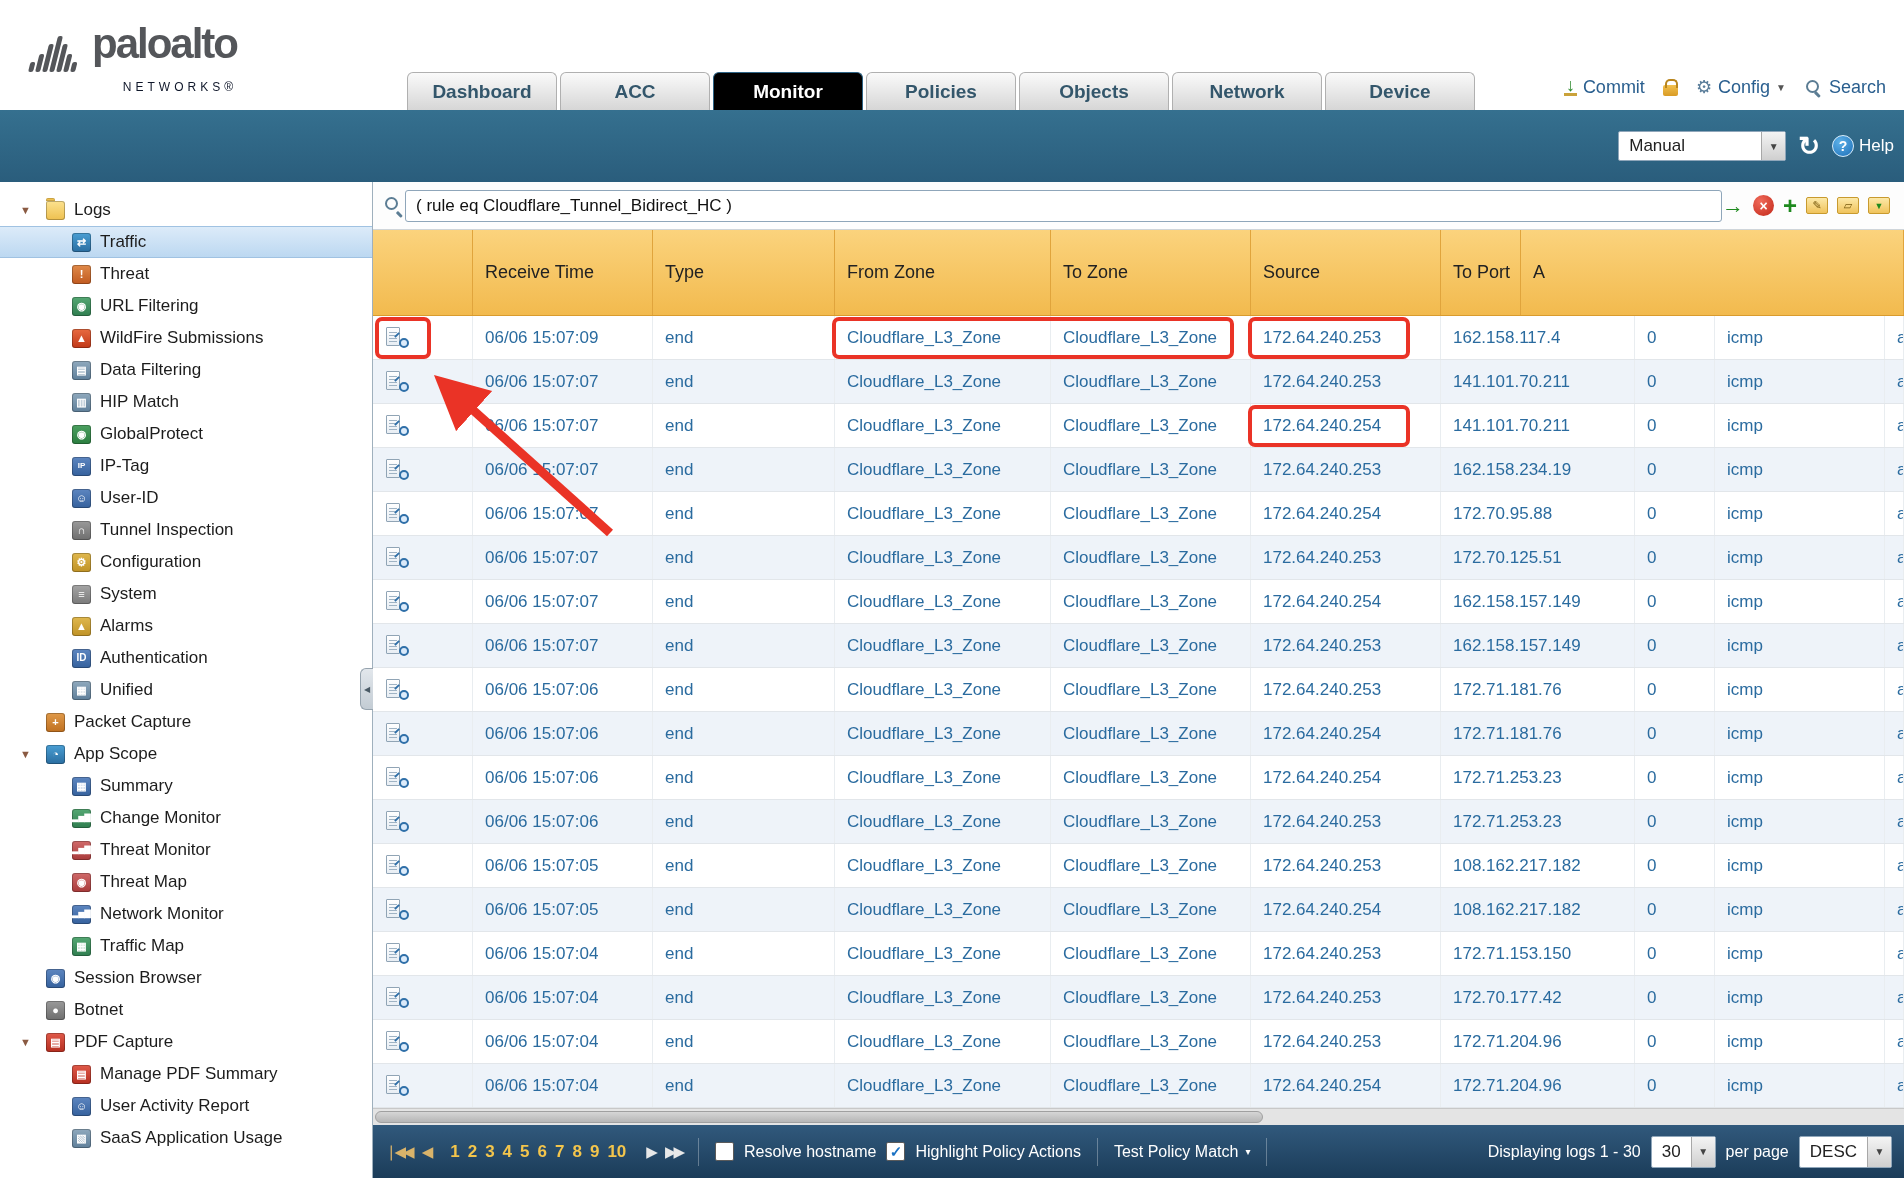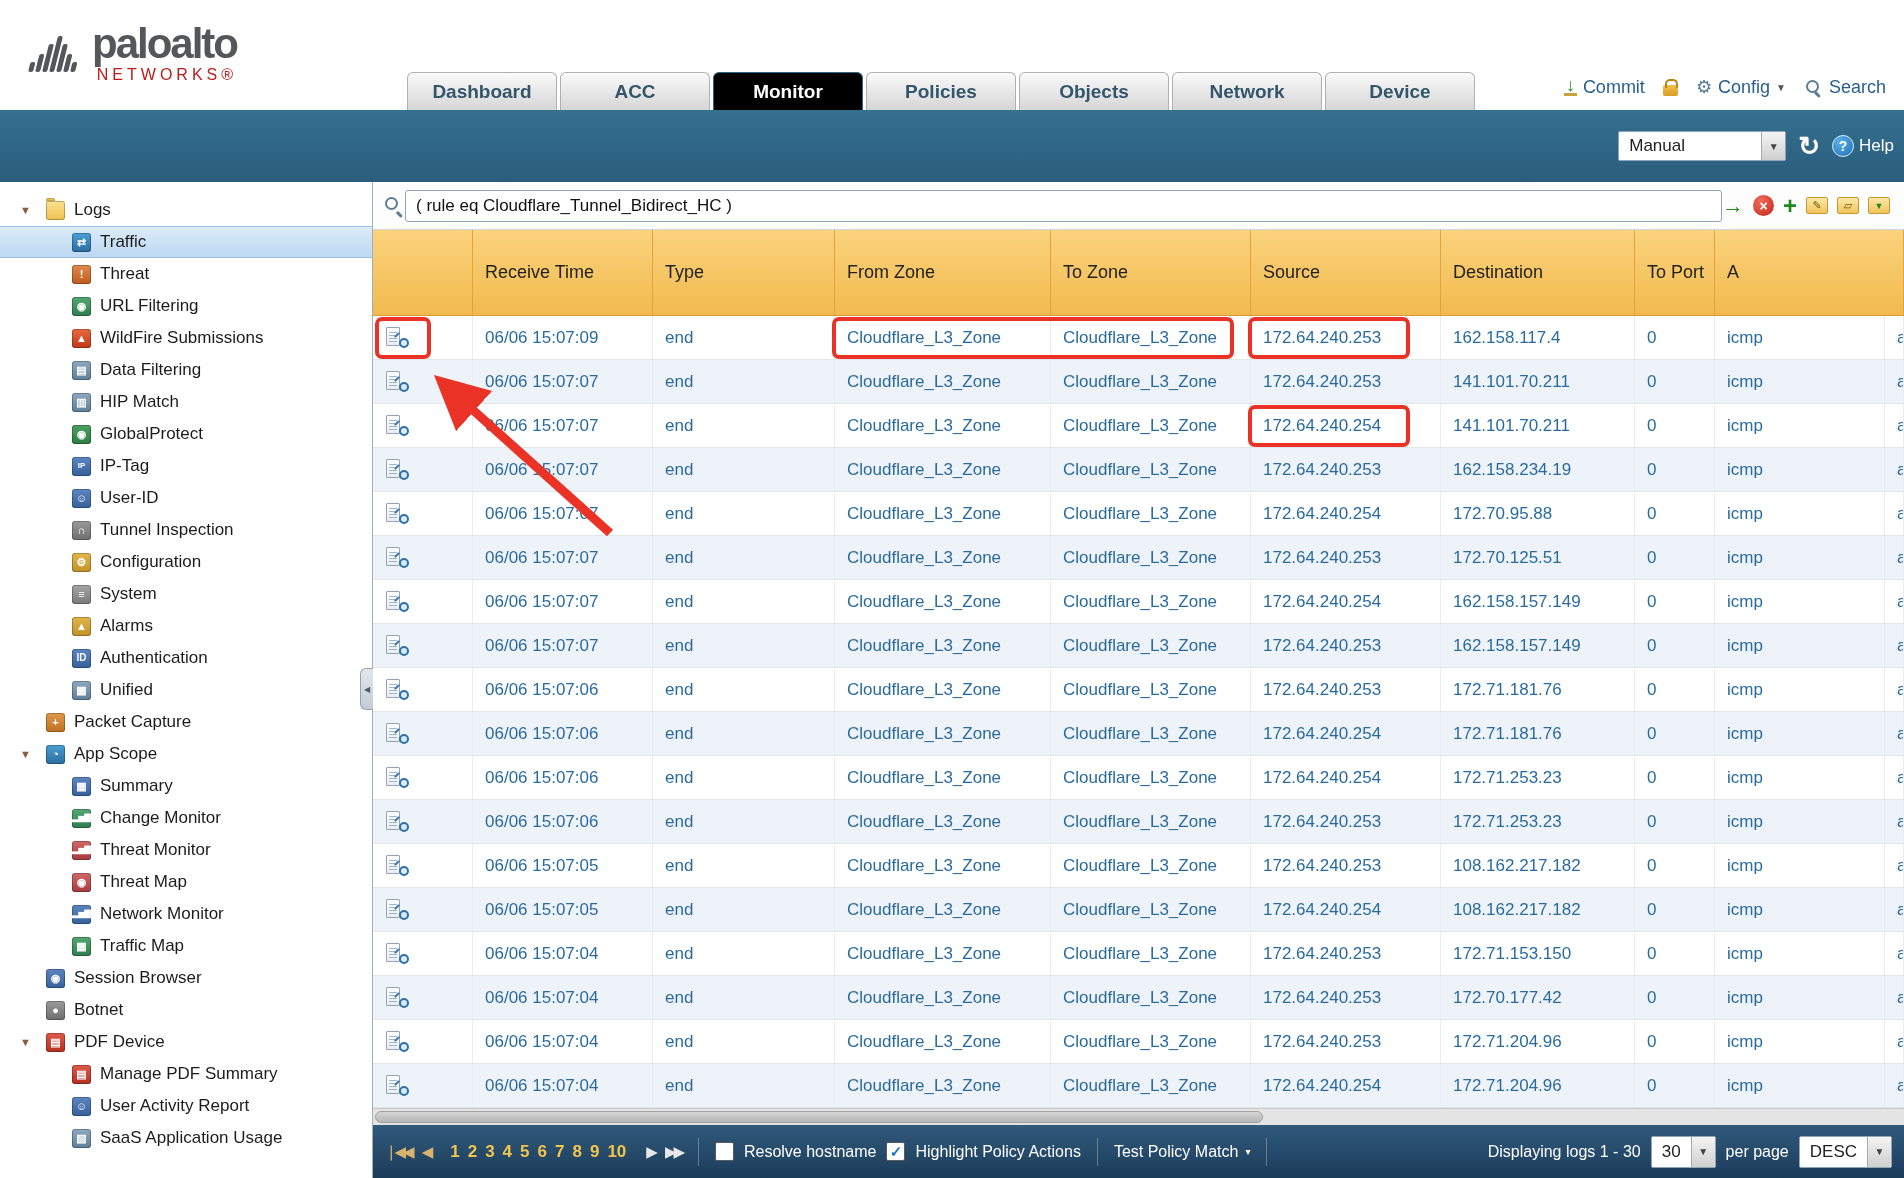--- a/index.html
+++ b/index.html
@@ -5,21 +5,21 @@
   * { margin:0; padding:0; box-sizing:border-box; }
   html,body { width:1904px; height:1178px; overflow:hidden; background:#fff;
     font-family:"Liberation Sans", sans-serif; }
 
   
   .app-header { position:absolute; top:0; left:0; width:100%; height:110px; background:#fff; z-index:5; }
   .logo { position:absolute; left:24px; top:22px; display:flex; align-items:flex-start; gap:10px; }
   .logo-bars { margin-top:10px; }
   .logo-text { display:flex; flex-direction:column; }
   .brand { font-size:42px; font-weight:bold; color:#54565a; letter-spacing:-2px; line-height:44px; }
-  .brand-sub { font-size:16px; letter-spacing:4px; color:#b91c1c; align-self:flex-end; margin-top:0; }
+  .brand-sub { font-size:12px; letter-spacing:4px; color:#0f172a; align-self:flex-end; margin-top:14px; }
 
   .nav-tabs { position:absolute; left:407px; bottom:0; display:flex; gap:3px; }
   .tab { min-width:150px; height:38px; display:flex; align-items:center; justify-content:center;
     font-size:19px; font-weight:bold; color:#33566b; padding:0 10px;
     background:linear-gradient(#fafafa,#d6d6d6); border:1px solid #b0b0b0; border-bottom:none;
     border-radius:6px 6px 0 0; cursor:pointer; }
   .tab.active { background:#000000; color:#fff; border-color:#2e6486; }
 
   .hdr-actions { position:absolute; right:18px; bottom:12px; display:flex; align-items:center; gap:18px;
     font-size:18px; color:#2a5f8f; }
@@ -328,21 +328,21 @@
         <span class="tree-label">Session Browser</span>
       </div>
       <div class="tree-item">
         <span class="expander"></span>
         <span class="tree-icon" style="background: linear-gradient(rgb(154, 154, 154), rgb(110, 110, 110));">●</span>
         <span class="tree-label">Botnet</span>
       </div>
       <div class="tree-item">
         <span class="expander">▼</span>
         <span class="tree-icon" style="background: linear-gradient(rgb(224, 90, 74), rgb(181, 46, 32));">▤</span>
-        <span class="tree-label">PDF Device</span>
+        <span class="tree-label">PDF Capture</span>
       </div>
       <div class="tree-item lvl1">
         <span class="expander"></span>
         <span class="tree-icon" style="background: linear-gradient(rgb(224, 90, 74), rgb(181, 46, 32));">▤</span>
         <span class="tree-label">Manage PDF Summary</span>
       </div>
       <div class="tree-item lvl1">
         <span class="expander"></span>
         <span class="tree-icon" style="background: linear-gradient(rgb(93, 134, 192), rgb(53, 97, 157));">☺</span>
         <span class="tree-label">User Activity Report</span>
@@ -381,21 +381,20 @@
       </div>
     </div>
 
     <div class="grid-header">
         <div class="hcell" style="width: 100px;"></div>
         <div class="hcell" style="width: 180px;">Receive Time</div>
         <div class="hcell" style="width: 182px;">Type</div>
         <div class="hcell" style="width: 216px;">From Zone</div>
         <div class="hcell" style="width: 200px;">To Zone</div>
         <div class="hcell" style="width: 190px;">Source</div>
-        <div class="hcell" style="width: 194px;">Destination</div>
         <div class="hcell" style="width: 80px;">To Port</div>
         <div class="hcell" style="flex: 1 1 0%; min-width: 0px;">A</div>
       </div>
     <div class="grid-rows">
         <div class="grow">
           <div class="gcell dcell" style="width: 100px;">
             <span class="detail-icon">
               <span class="doc"></span>
               <span class="handle"></span>
               <span class="lens"></span>

